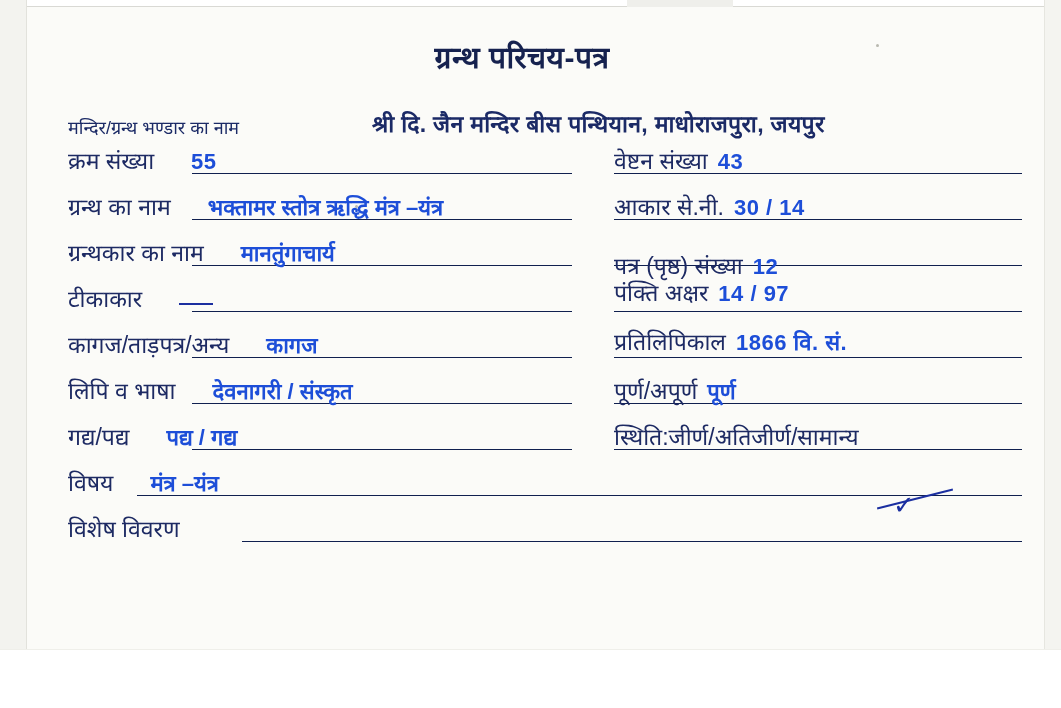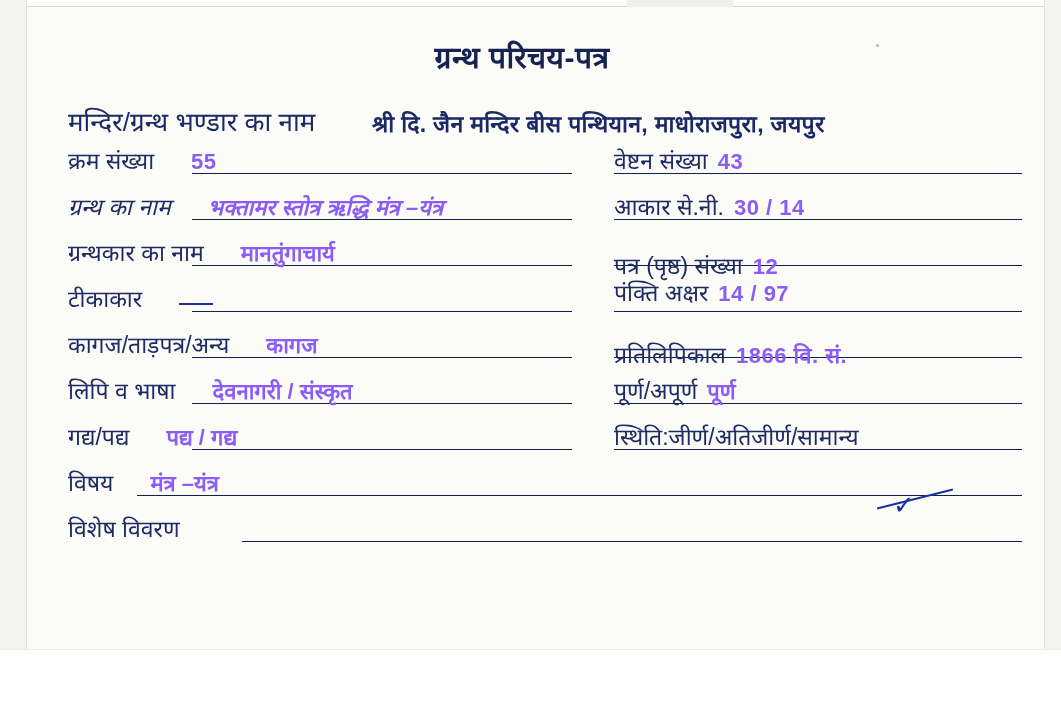--- a/index.html
+++ b/index.html
@@ -99,21 +99,21 @@
   .cell-right { left: 572px; }
 
   .label {
     font-size: 23px;
     color: #1d2a63;
     line-height: 1;
     padding-bottom: 2px;
   }
   .value {
     font-size: 22px;
-    color: #8b5cf6;
+    color: #1d4ed8;
     line-height: 1;
     padding: 0 8px 2px 10px;
     font-weight: bold;
     text-align: right;
   }
   .value.num {
     font-size: 22px;
     letter-spacing: 0.5px;
   }
 
@@ -134,21 +134,21 @@
   }
 
   .header-line {
     position: relative;
     height: 44px;
   }
   .header-label {
     position: absolute;
     left: 26px;
     bottom: 4px;
-    font-size: 26px;
+    font-size: 18px;
   }
   .header-value {
     position: absolute;
     left: 330px;
     bottom: 4px;
     font-size: 23px;
     font-weight: bold;
     letter-spacing: 0.3px;
   }
 
@@ -208,21 +208,21 @@
       </div>
       <div class="cell cell-right" style="bottom:14px;">
         <span class="label">वेष्टन संख्या</span>
         <span class="value num">43</span>
       </div>
     </div>
 
     <div class="row">
       <div class="line" style="left:150px; right:470px; top:30px;"></div>
       <div class="line" style="left:572px; right:20px; top:30px;"></div>
-      <div class="cell cell-left" style="bottom:14px;font-style:italic;">
+      <div class="cell cell-left" style="bottom:14px;">
         <span class="label">ग्रन्थ का नाम</span>
         <span class="value">भक्तामर स्तोत्र ऋद्धि मंत्र –यंत्र</span>
       </div>
       <div class="cell cell-right" style="bottom:14px;">
         <span class="label">आकार से.नी.</span>
         <span class="value num">30 / 14</span>
       </div>
     </div>
 
     <div class="row">
@@ -252,21 +252,21 @@
     </div>
 
 
     <div class="row">
       <div class="line" style="left:150px; right:470px; top:30px;"></div>
       <div class="line" style="left:572px; right:20px; top:30px;"></div>
       <div class="cell cell-left" style="bottom:14px;">
         <span class="label">कागज/ताड़पत्र/अन्य</span>
         <span class="value">कागज</span>
       </div>
-      <div class="cell cell-right" style="bottom:4px;">
+      <div class="cell cell-right" style="bottom:17px;">
         <span class="label">प्रतिलिपिकाल</span>
         <span class="value num">1866 वि. सं.</span>
       </div>
     </div>
 
     <div class="row">
       <div class="line" style="left:150px; right:470px; top:30px;"></div>
       <div class="line" style="left:572px; right:20px; top:30px;"></div>
       <div class="cell cell-left" style="bottom:14px;">
         <span class="label">लिपि व भाषा</span>

